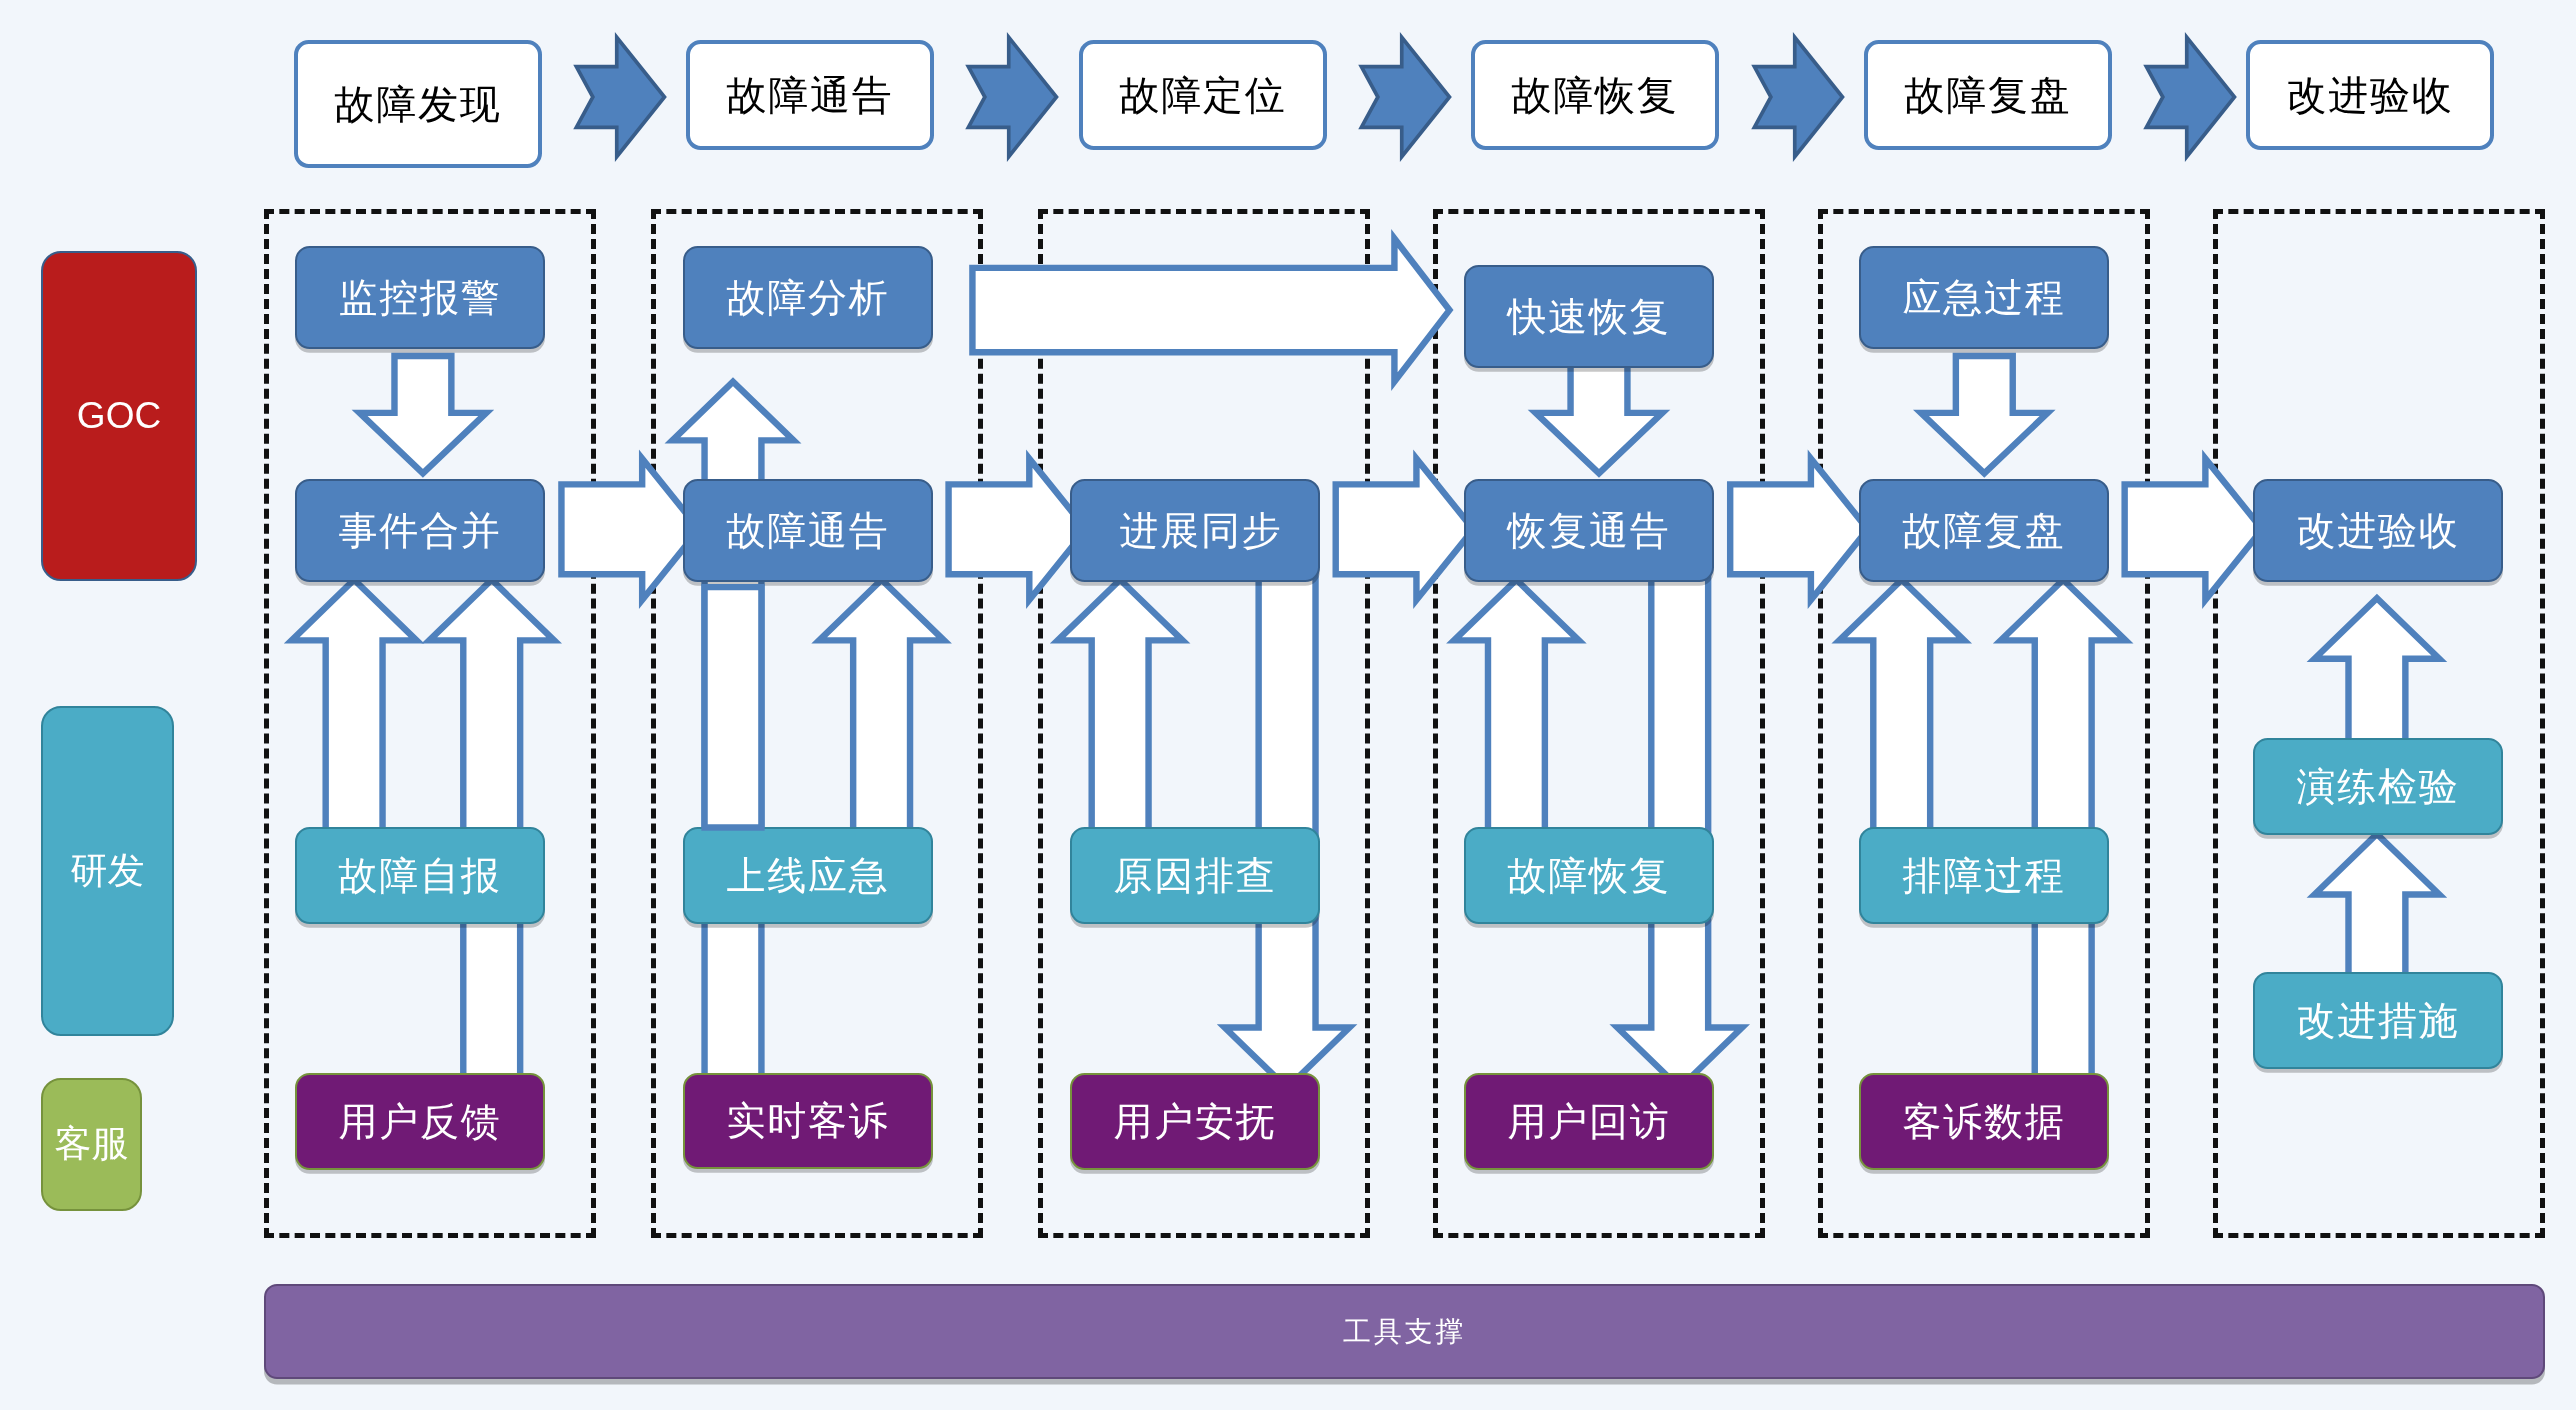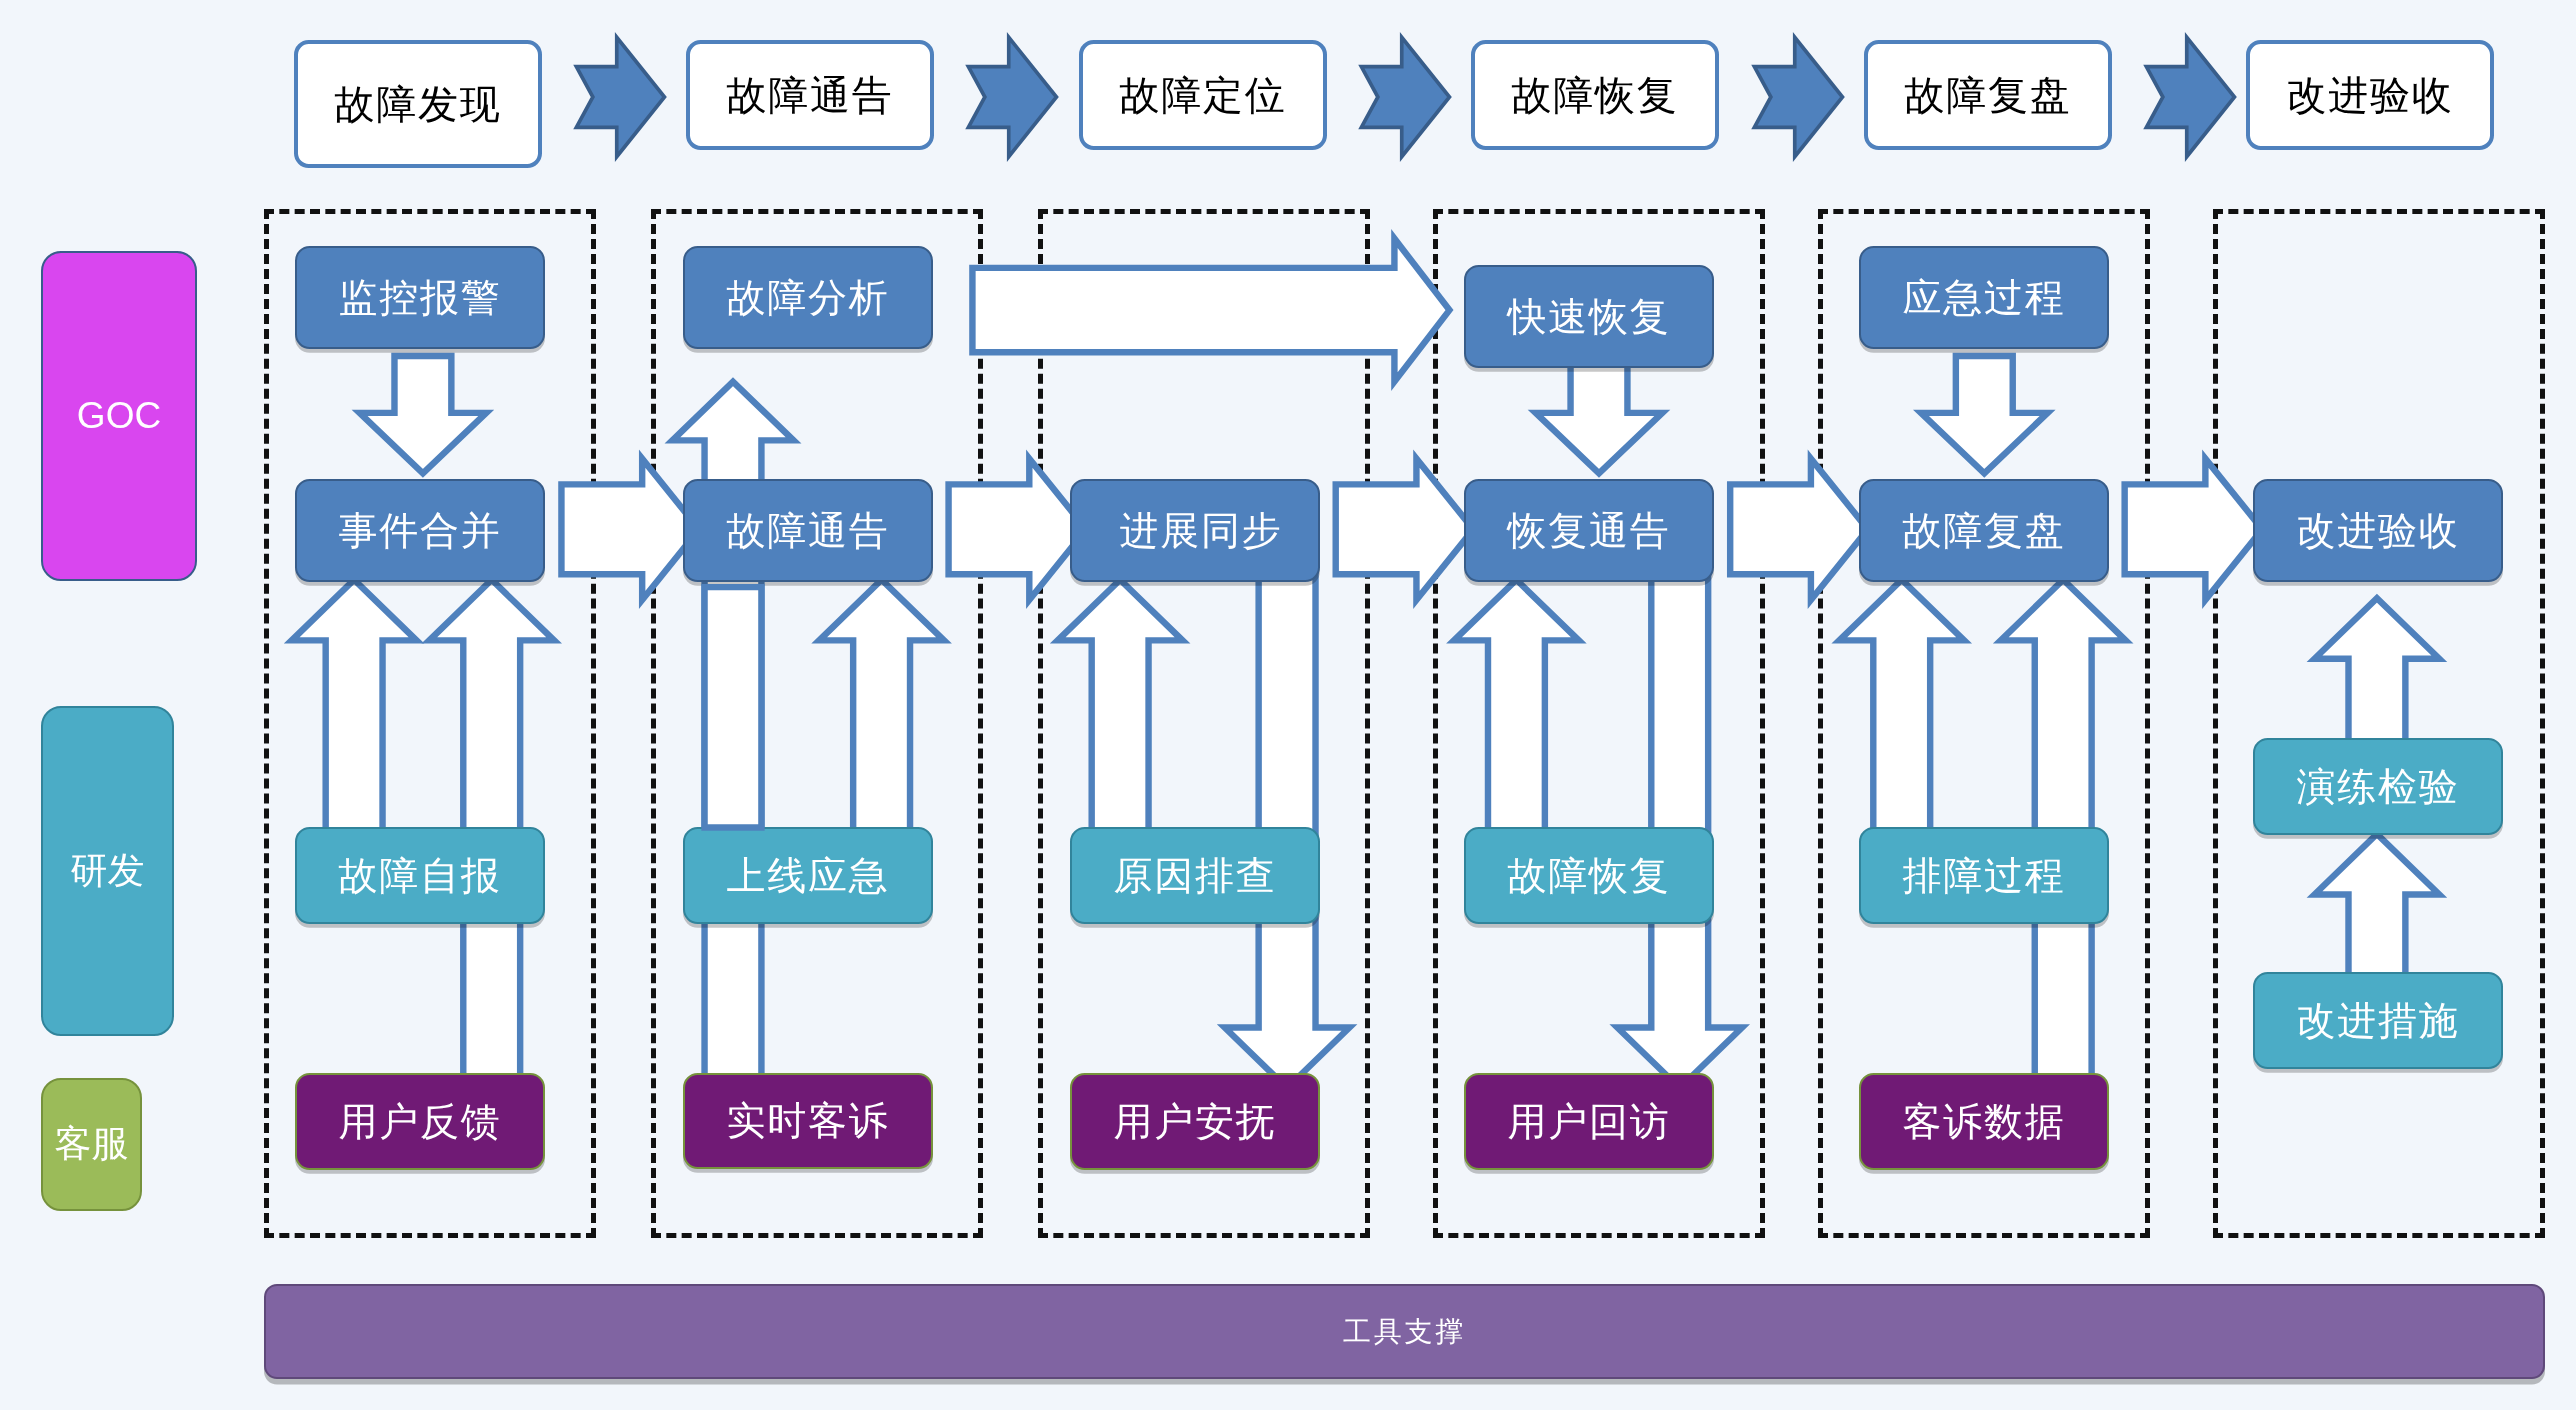--- a/index.html
+++ b/index.html
@@ -26,21 +26,21 @@
   .phase-arrow{position:absolute;}
 
   
   .lane{
     position:absolute;
     border-radius:20px;
     display:flex;align-items:center;justify-content:center;
     color:#ffffff;font-size:37px;line-height:1.15;text-align:center;
     box-sizing:border-box;
   }
-  .lane.goc{background:#d946ef;border:2.8px solid #385d8a;}
+  .lane.goc{background:#b91c1c;border:2.8px solid #385d8a;}
   .lane.rd{background:#4bacc6;border:2.8px solid #31849b;}
   .lane.cs{background:#9bbb59;border:2.8px solid #76923c;}
 
   
   .col-dash{
     position:absolute;
     border:5.5px dashed #111111;
     box-sizing:border-box;
     background:transparent;
   }

